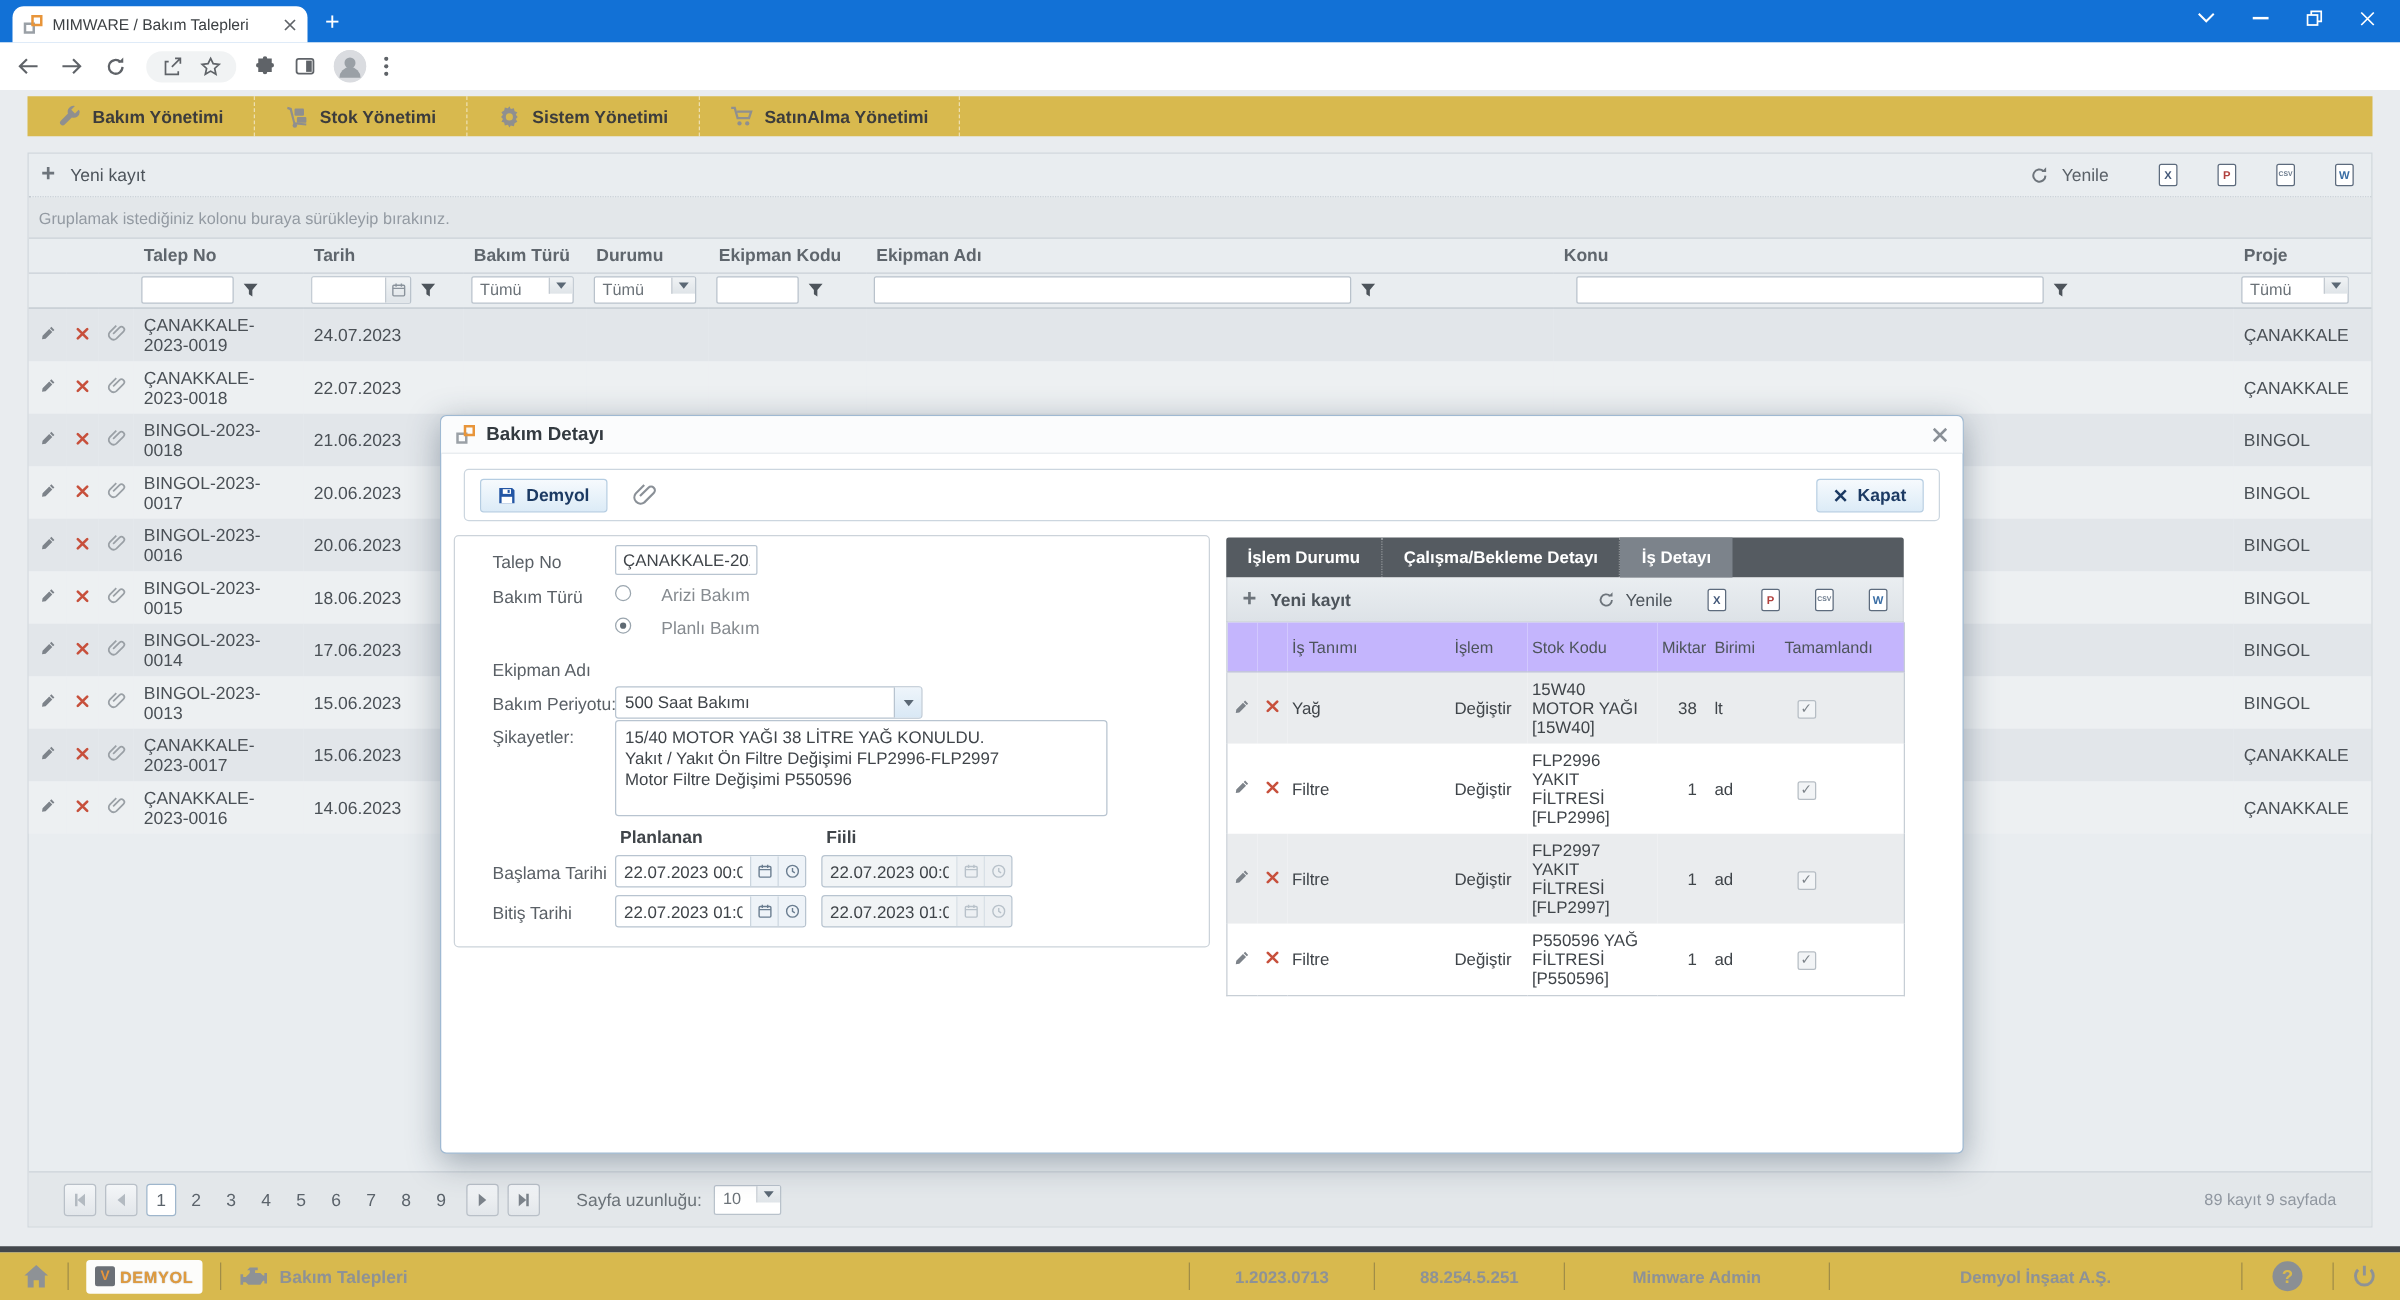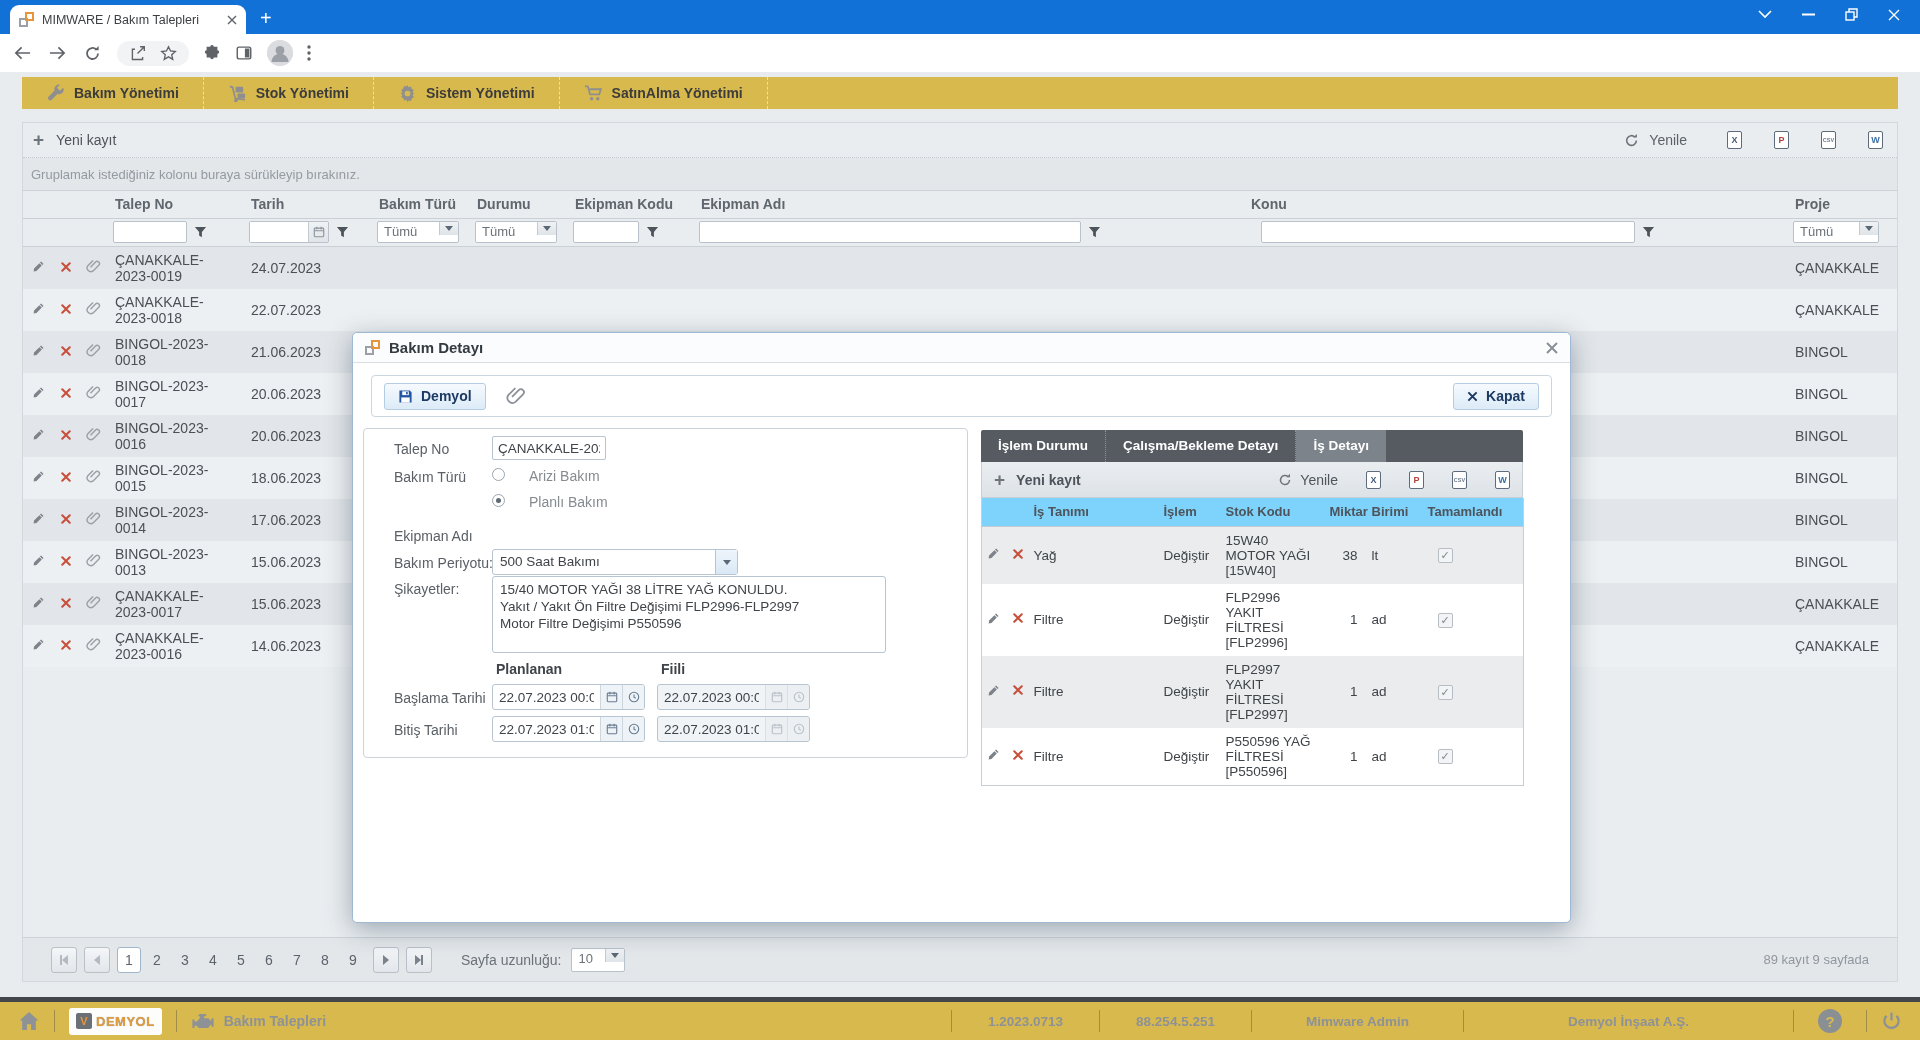--- a/index.html
+++ b/index.html
@@ -124,22 +124,22 @@
   .detail-panel { position:absolute; left:628px; top:97px; width:542px; }
   .tabs { height:32px; background:#555b61; display:flex; border-radius:2px 2px 0 0; }
   .tab-item { padding:0 17px; line-height:32px; color:#fff; font-weight:700; font-size:13.5px; border-right:1px dotted rgba(255,255,255,.35); }
   .tab-item.active { background:#7c838b; border-right:none; }
   .dtoolbar { height:36px; background:linear-gradient(#eaeef1,#dde2e7); border:1px solid #c7ced5; border-top:none;
               display:flex; align-items:center; padding:0 12px; color:#4d545b; }
   .dtoolbar .nr { display:flex; gap:11px; align-items:center; font-weight:600; }
   .dtoolbar .right { margin-left:auto; display:flex; align-items:center; gap:8px; }
   .dtoolbar .doc { margin-left:20px; }
   table.dgrid { width:542px; border-collapse:collapse; table-layout:fixed; border:1px solid #c7ced5; border-top:none; }
-  table.dgrid th { height:28px; font-size:13px; font-weight:700; color:#4d545b; text-align:left; padding:0 4px;
-                   border-bottom:1px solid #c3cad1; background:#7dd3fc; }
+  table.dgrid th { height:28px; font-size:13px; font-weight:400; color:#4d545b; text-align:left; padding:12px 4px;
+                   border-bottom:1px solid #c3cad1; background:#c4b5fd; }
   table.dgrid td { padding:6px 4px; font-size:13.5px; color:#3f4449; line-height:15px; vertical-align:middle; }
   table.dgrid tbody tr:nth-child(odd) { background:#eaecee; }
   table.dgrid tbody tr:nth-child(even) { background:#fff; }
   table.dgrid td.num { text-align:right; padding-right:10px; }
   th.num { text-align:right; padding-right:10px; }
   .cb { width:15px; height:15px; border:1px solid #b6bdc4; background:#f2f4f6; border-radius:2px;
         display:inline-flex; align-items:center; justify-content:center; color:#7d848a; font-size:11px; margin-left:10px; }
 
   
   .darkstrip { position:absolute; left:0; right:0; bottom:38px; height:5px; background:#43474c; }

